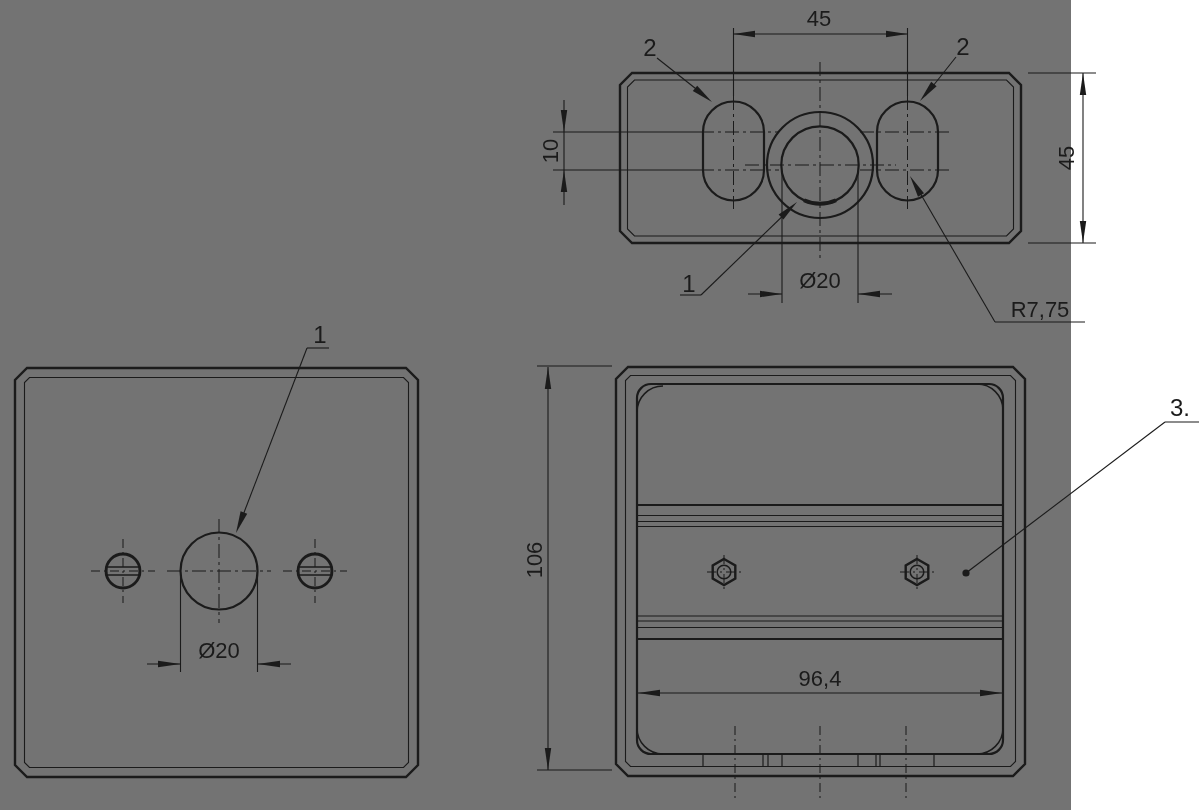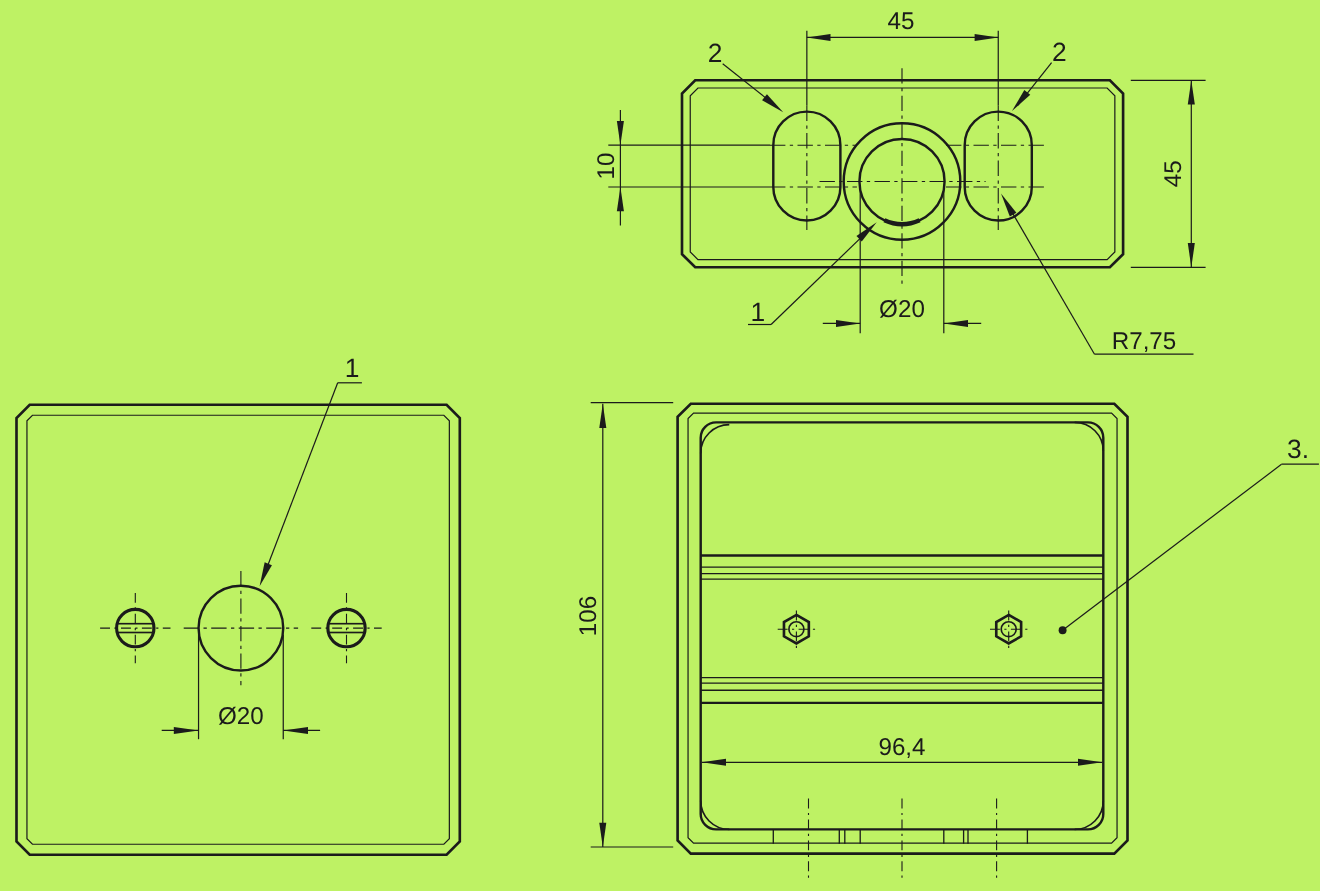--- a/index.html
+++ b/index.html
@@ -1,16 +1,16 @@
 <!DOCTYPE html>
 <html><head>
 <meta charset="utf-8">
 <style>
   html,body{margin:0;padding:0;background:#ffffff;width:1200px;height:810px;overflow:hidden;}
-  .stage{position:relative;width:1200px;height:810px;background:#bef264;text-align:right;}
+  .stage{position:relative;width:1071px;height:810px;background:#737373;text-align:right;}
   svg{display:block;}
   .outline{fill:none;stroke:#1b1b1b;stroke-width:2.4;stroke-linejoin:miter;}
   .outline2{fill:none;stroke:#1b1b1b;stroke-width:1.1;stroke-linejoin:miter;}
   .feat{fill:none;stroke:#1b1b1b;stroke-width:2.2;}
   .feat-md{fill:none;stroke:#1b1b1b;stroke-width:1.5;}
   .screw{fill:none;stroke:#1b1b1b;stroke-width:2.8;}
   .nut{fill:none;stroke:#1b1b1b;stroke-width:2.4;}
   .thread{fill:none;stroke:#1b1b1b;stroke-width:4;}
   .thin{fill:none;stroke:#1b1b1b;stroke-width:1.1;}
   .rail1{fill:none;stroke:#1b1b1b;stroke-width:2.2;}

